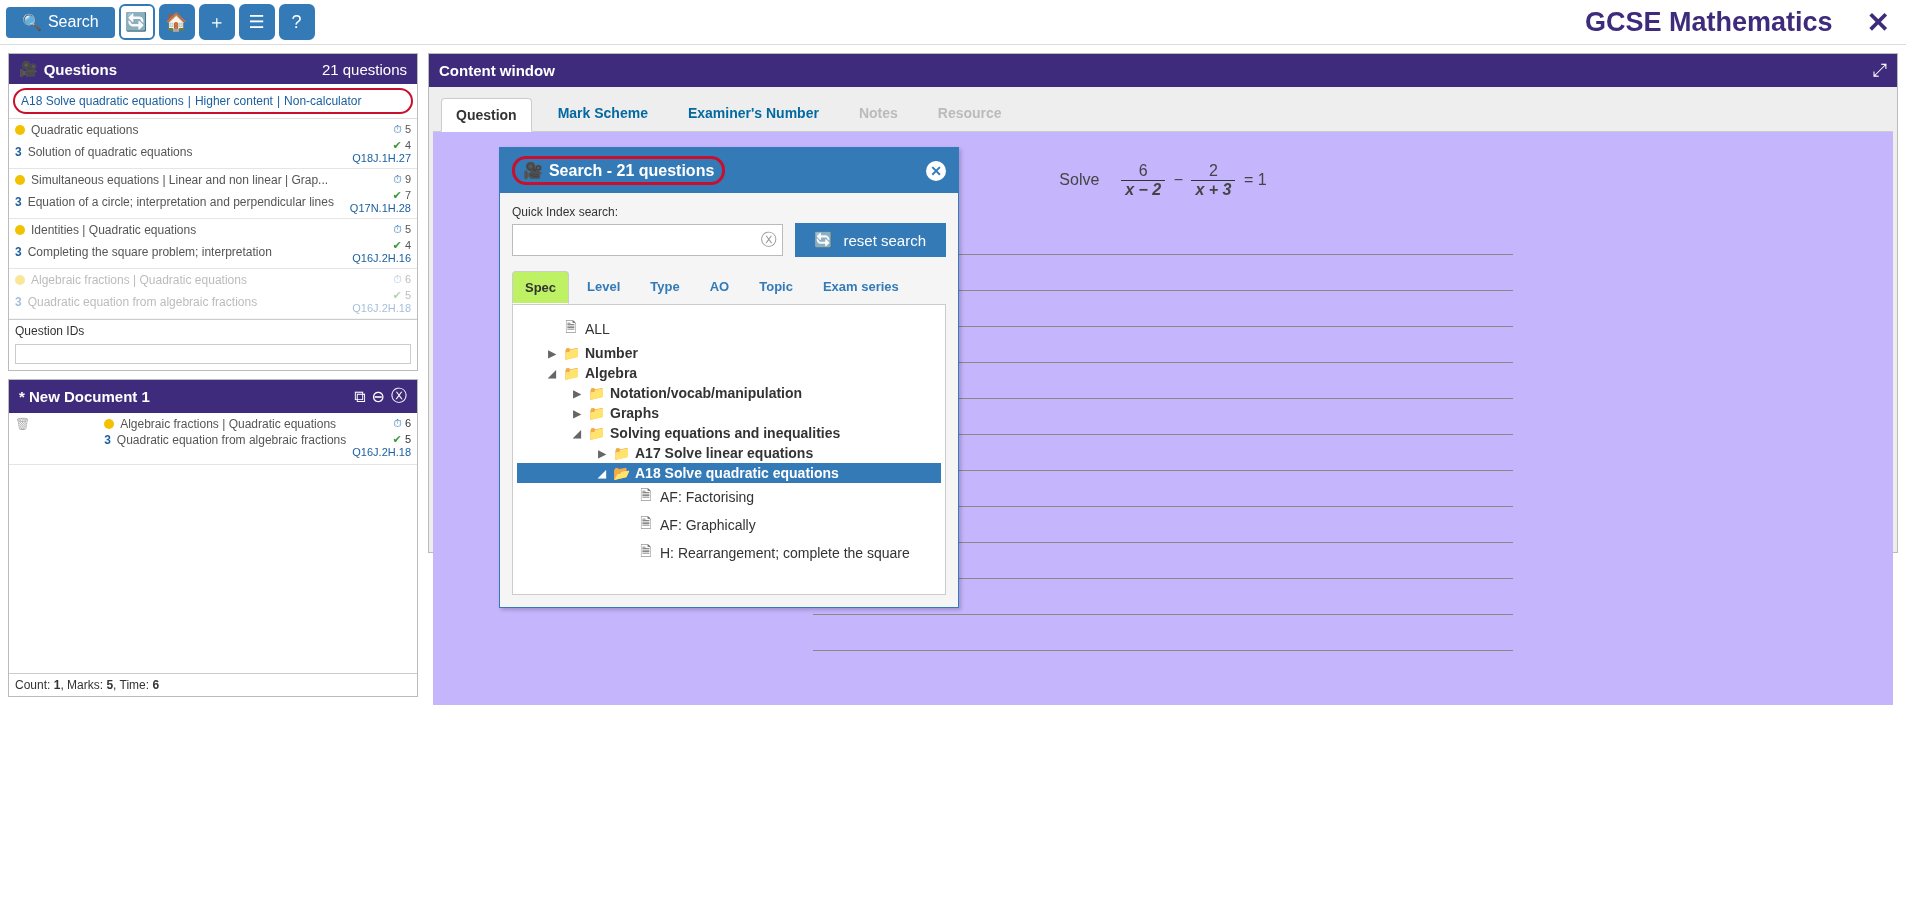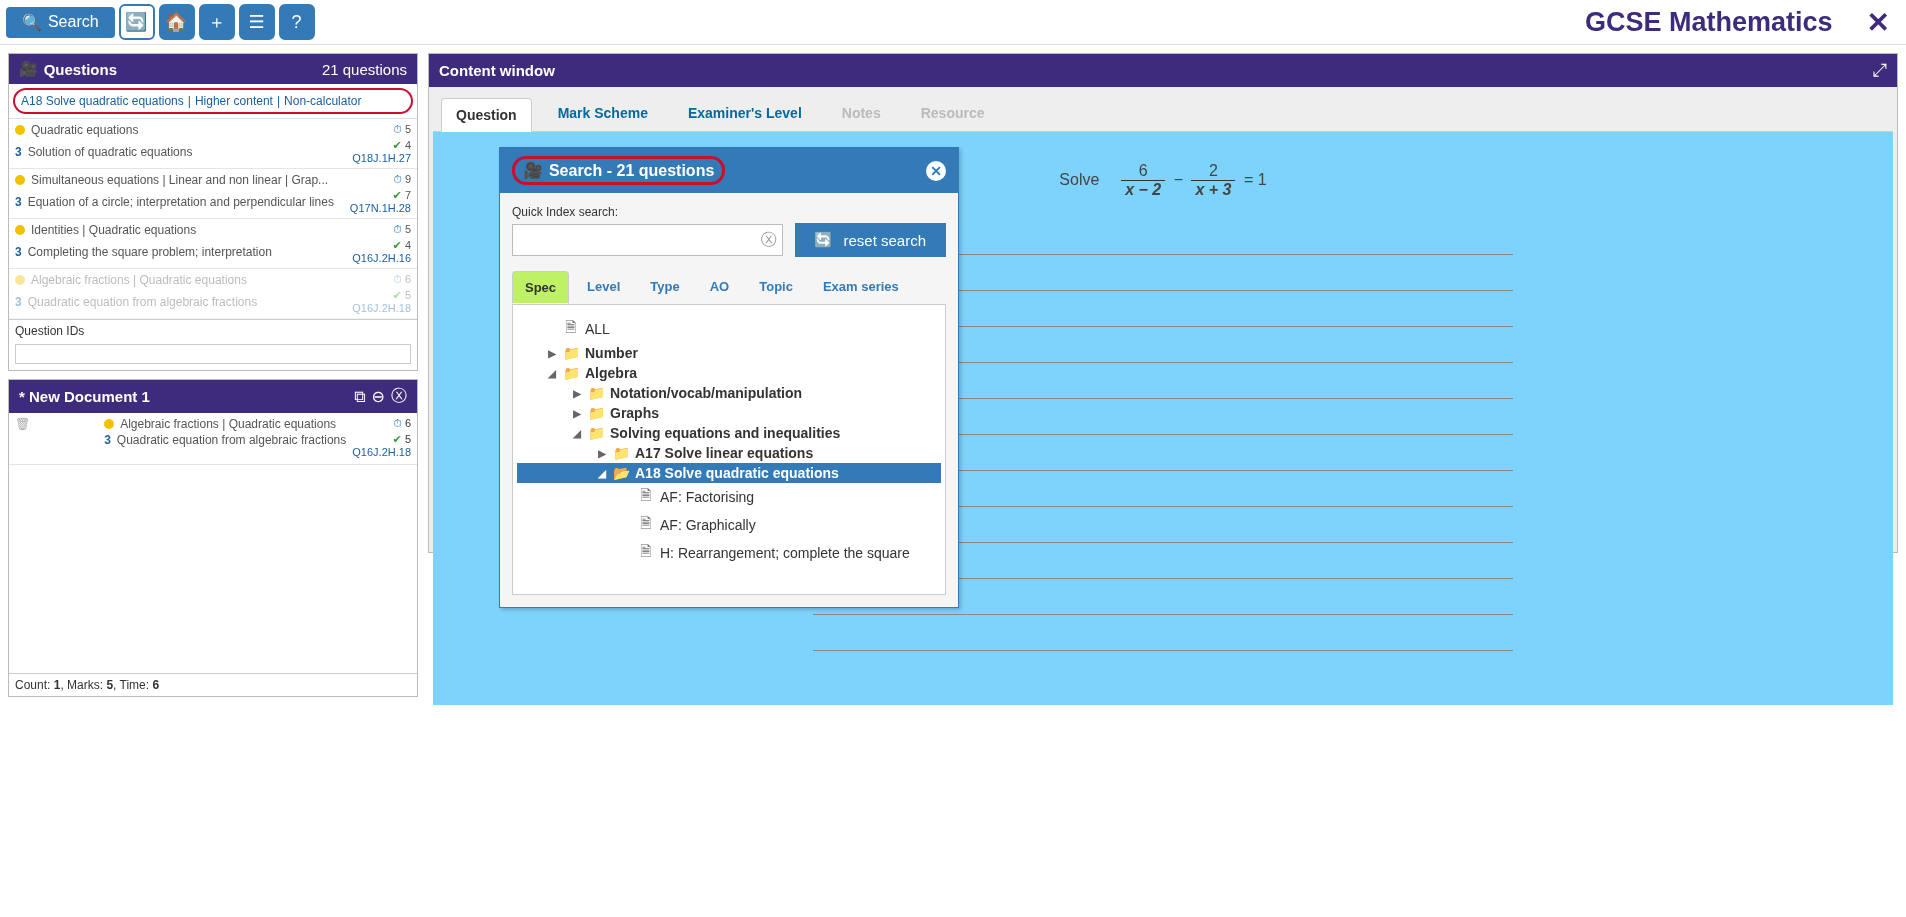--- a/index.html
+++ b/index.html
@@ -52,21 +52,21 @@
 .doc-item .trash { color: #aaa; cursor: pointer; }
 .doc-footer { padding: 4px 6px; border-top: 1px solid #ccc; font-size: 12px; }
 
 
 .content-header { display:flex; align-items:center;}
 .content-body { background: #eee; padding: 4px; height: 465px; position: relative; }
 .tabs { display: flex; background: #eee; border-bottom: 1px solid #ccc; padding: 6px 8px 0; gap: 12px; font-size: 14px; }
 .tab { padding: 8px 14px; cursor: pointer; color: #0369a1; font-weight: 600; }
 .tab.active { background: #fff; border: 1px solid #ccc; border-bottom-color: #fff; border-radius: 4px 4px 0 0; color: #333; position: relative; top: 1px; }
 .tab.disabled { color: #bbb; cursor: default; }
-.content-inner { background: #7dd3fc; min-height: 580px; padding: 20px 25px; overflow-y: auto; }
+.content-inner { background: #c4b5fd; min-height: 580px; padding: 20px 25px; overflow-y: auto; }
 .equation-line { text-align: center; margin: 10px 0 20px; font-size: 16px; color: #444; }
 .frac { display: inline-block; text-align: center; vertical-align: middle; margin: 0 4px; }
 .frac .num { border-bottom: 1px solid #333; padding: 0 4px; }
 .frac .den { padding: 0 4px; font-style: italic; font-weight: bold; }
 .answer-lines { max-width: 700px; margin: 0 auto; }
 .answer-lines .aline { border-bottom: 1px solid #888; height: 36px; }
 
 
 .search-modal { position: absolute; left: 70px; top: 60px; width: 460px; background: #f5f5f5; border: 1px solid #337ab7; box-shadow: 2px 2px 4px rgba(0,0,0,0.2); }
 .search-modal-header { background: #337ab7; color: #fff; padding: 8px 12px; display: flex; align-items: center; font-size: 16px; font-weight: 600; }
@@ -242,21 +242,21 @@
     <div class="panel-header content-header">
       <span>Content window</span>
       <span class="right">
           <span class="expand-icon">⤢</span>
         </span>
     </div>
     <div class="content-body">
       <div class="tabs" id="content-tabs">
           <div class="tab active">Question</div>
           <div class="tab">Mark Scheme</div>
-          <div class="tab">Examiner's Level</div>
+          <div class="tab">Examiner's Number</div>
           <div class="tab disabled">Notes</div>
           <div class="tab disabled">Resource</div>
         </div>
       <div class="content-inner">
         <div class="equation-line">
           <span>Solve</span>
           &nbsp;&nbsp;
           <span class="frac">
             <div class="num">6</div>
             <div class="den">x − 2</div>

